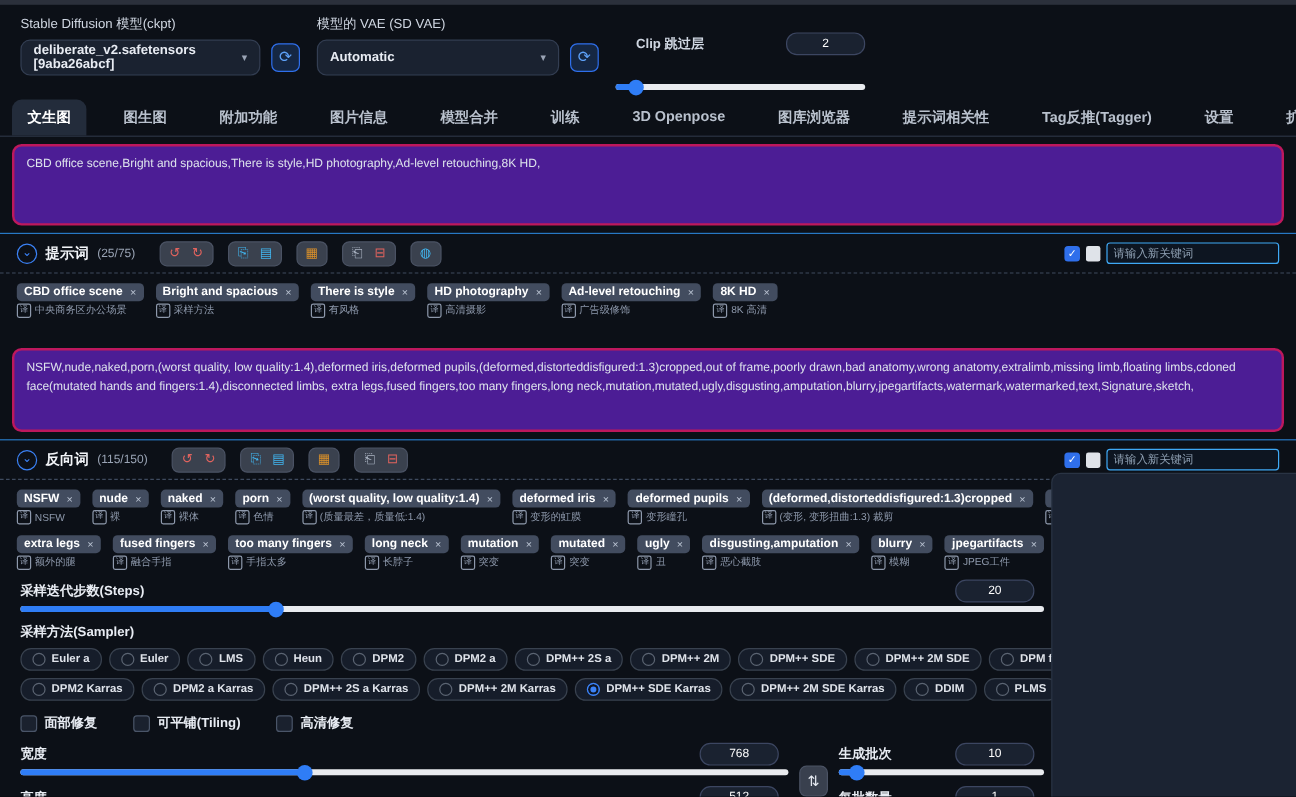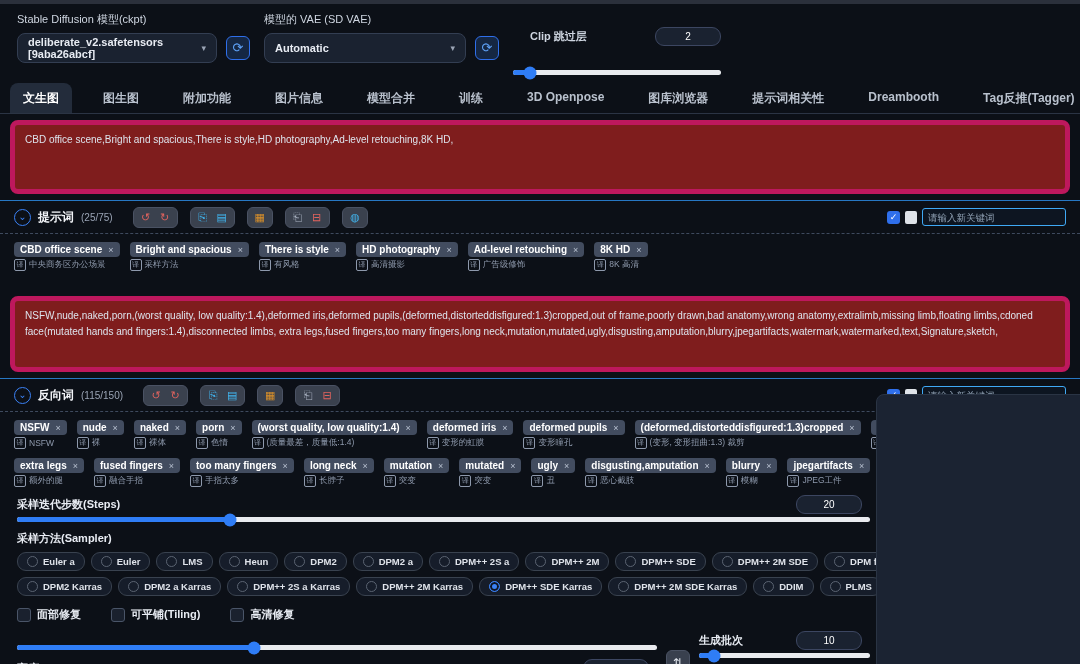--- a/index.html
+++ b/index.html
@@ -24,21 +24,21 @@
   .slider .fill{position:absolute;left:0;top:0;bottom:0;background:#2f7df6;border-radius:3px;}
   .slider .thumb{position:absolute;top:50%;transform:translate(-50%,-50%);
       width:13px;height:13px;border-radius:50%;background:#2f7df6;}
   .valbox{min-width:56px;height:17px;background:#1a2230;border:1px solid #3c4661;border-radius:9px;
       color:#fff;font-size:10px;text-align:center;line-height:17px;padding:0 4px;}
   
   .tabs{display:flex;gap:18px;padding:0 10px;border-bottom:1px solid #2b3444;}
   .tab{padding:7px 13px 6px;font-size:12px;color:#b9c1cd;font-weight:bold;cursor:pointer;white-space:nowrap;}
   .tab.active{background:#232c3b;border-radius:8px 8px 0 0;color:#fff;}
   
-  .promptbox{margin:6px 10px 0;height:50px;background:#7f1d1d;border:5px solid #be185d;border-radius:8px;
+  .promptbox{margin:6px 10px 0;height:50px;background:#4c1d95;border:2px solid #be185d;border-radius:8px;
       padding:7px 10px;font-size:10px;line-height:1.6;color:#dde3ec;overflow:hidden;}
   .negbox{height:52px;margin-top:24px;}
   
   .ksec{margin-top:6px;border-top:1px solid #2778c4;}
   .khead{display:flex;align-items:center;gap:7px;padding:4px 14px;height:24px;
       border-bottom:1px dashed #3e4a5e;}
   .collapse{width:15px;height:15px;border:1.5px solid #3b82f6;border-radius:50%;color:#3b82f6;
       font-size:10px;line-height:13px;text-align:center;}
   .ktitle{font-size:12px;font-weight:bold;color:#f2f4f8;}
   .kcount{font-size:10px;color:#9aa4b5;margin-right:8px;}
@@ -159,23 +159,20 @@
       </div>
 
       <div class="tab">
         <span>图库浏览器</span>
       </div>
 
       <div class="tab">
         <span>提示词相关性</span>
       </div>
 
-      <div class="tab">
-        <span>Dreambooth</span>
-      </div>
 
       <div class="tab">
         <span>Tag反推(Tagger)</span>
       </div>
 
       <div class="tab">
         <span>设置</span>
       </div>
 
       <div class="tab">
@@ -724,20 +721,24 @@
         </div>
 
         <div class="opt">
           <span class="pcb"></span>
           <span>高清修复</span>
         </div>
       </div>
 
     <div class="dims">
       <div class="dcol-left">
+        <div class="phead">
+          <label>宽度</label>
+          <div class="valbox">768</div>
+        </div>
         <div class="slider pslider">
           <div class="fill" style="width:37%;"></div>
             <div class="thumb" style="left:37%;"></div>
         </div>
         <div class="dimrow2">
           <div class="phead">
             <label>高度</label>
             <div class="valbox">512</div>
           </div>
           <div class="slider pslider">

